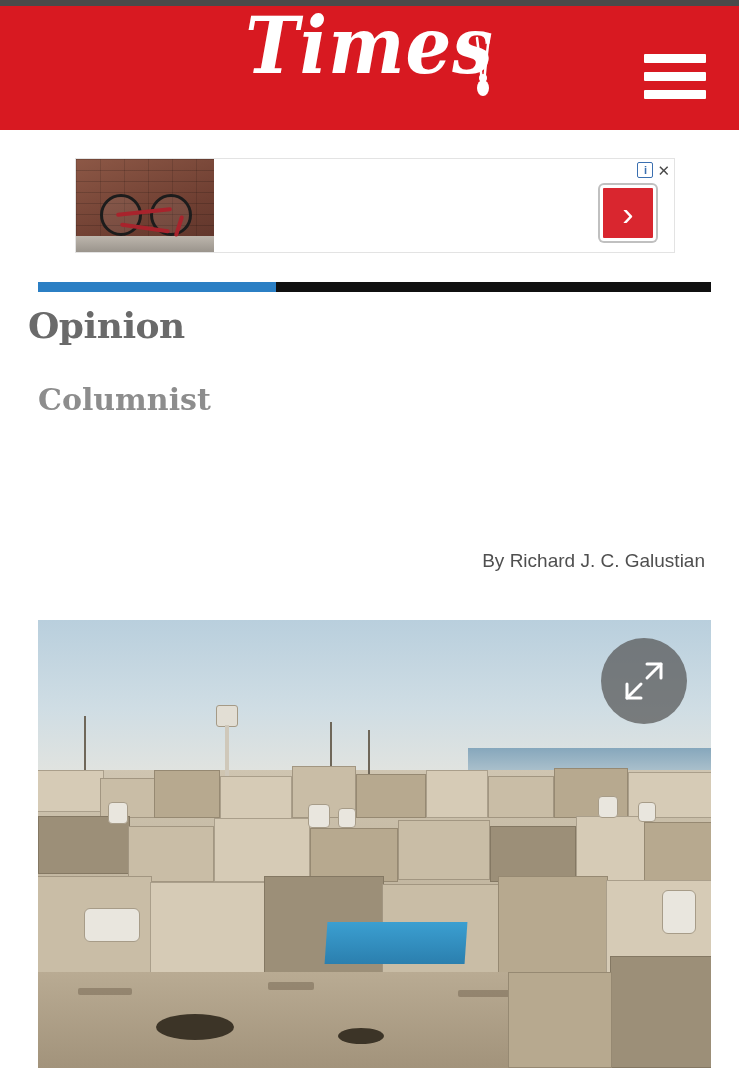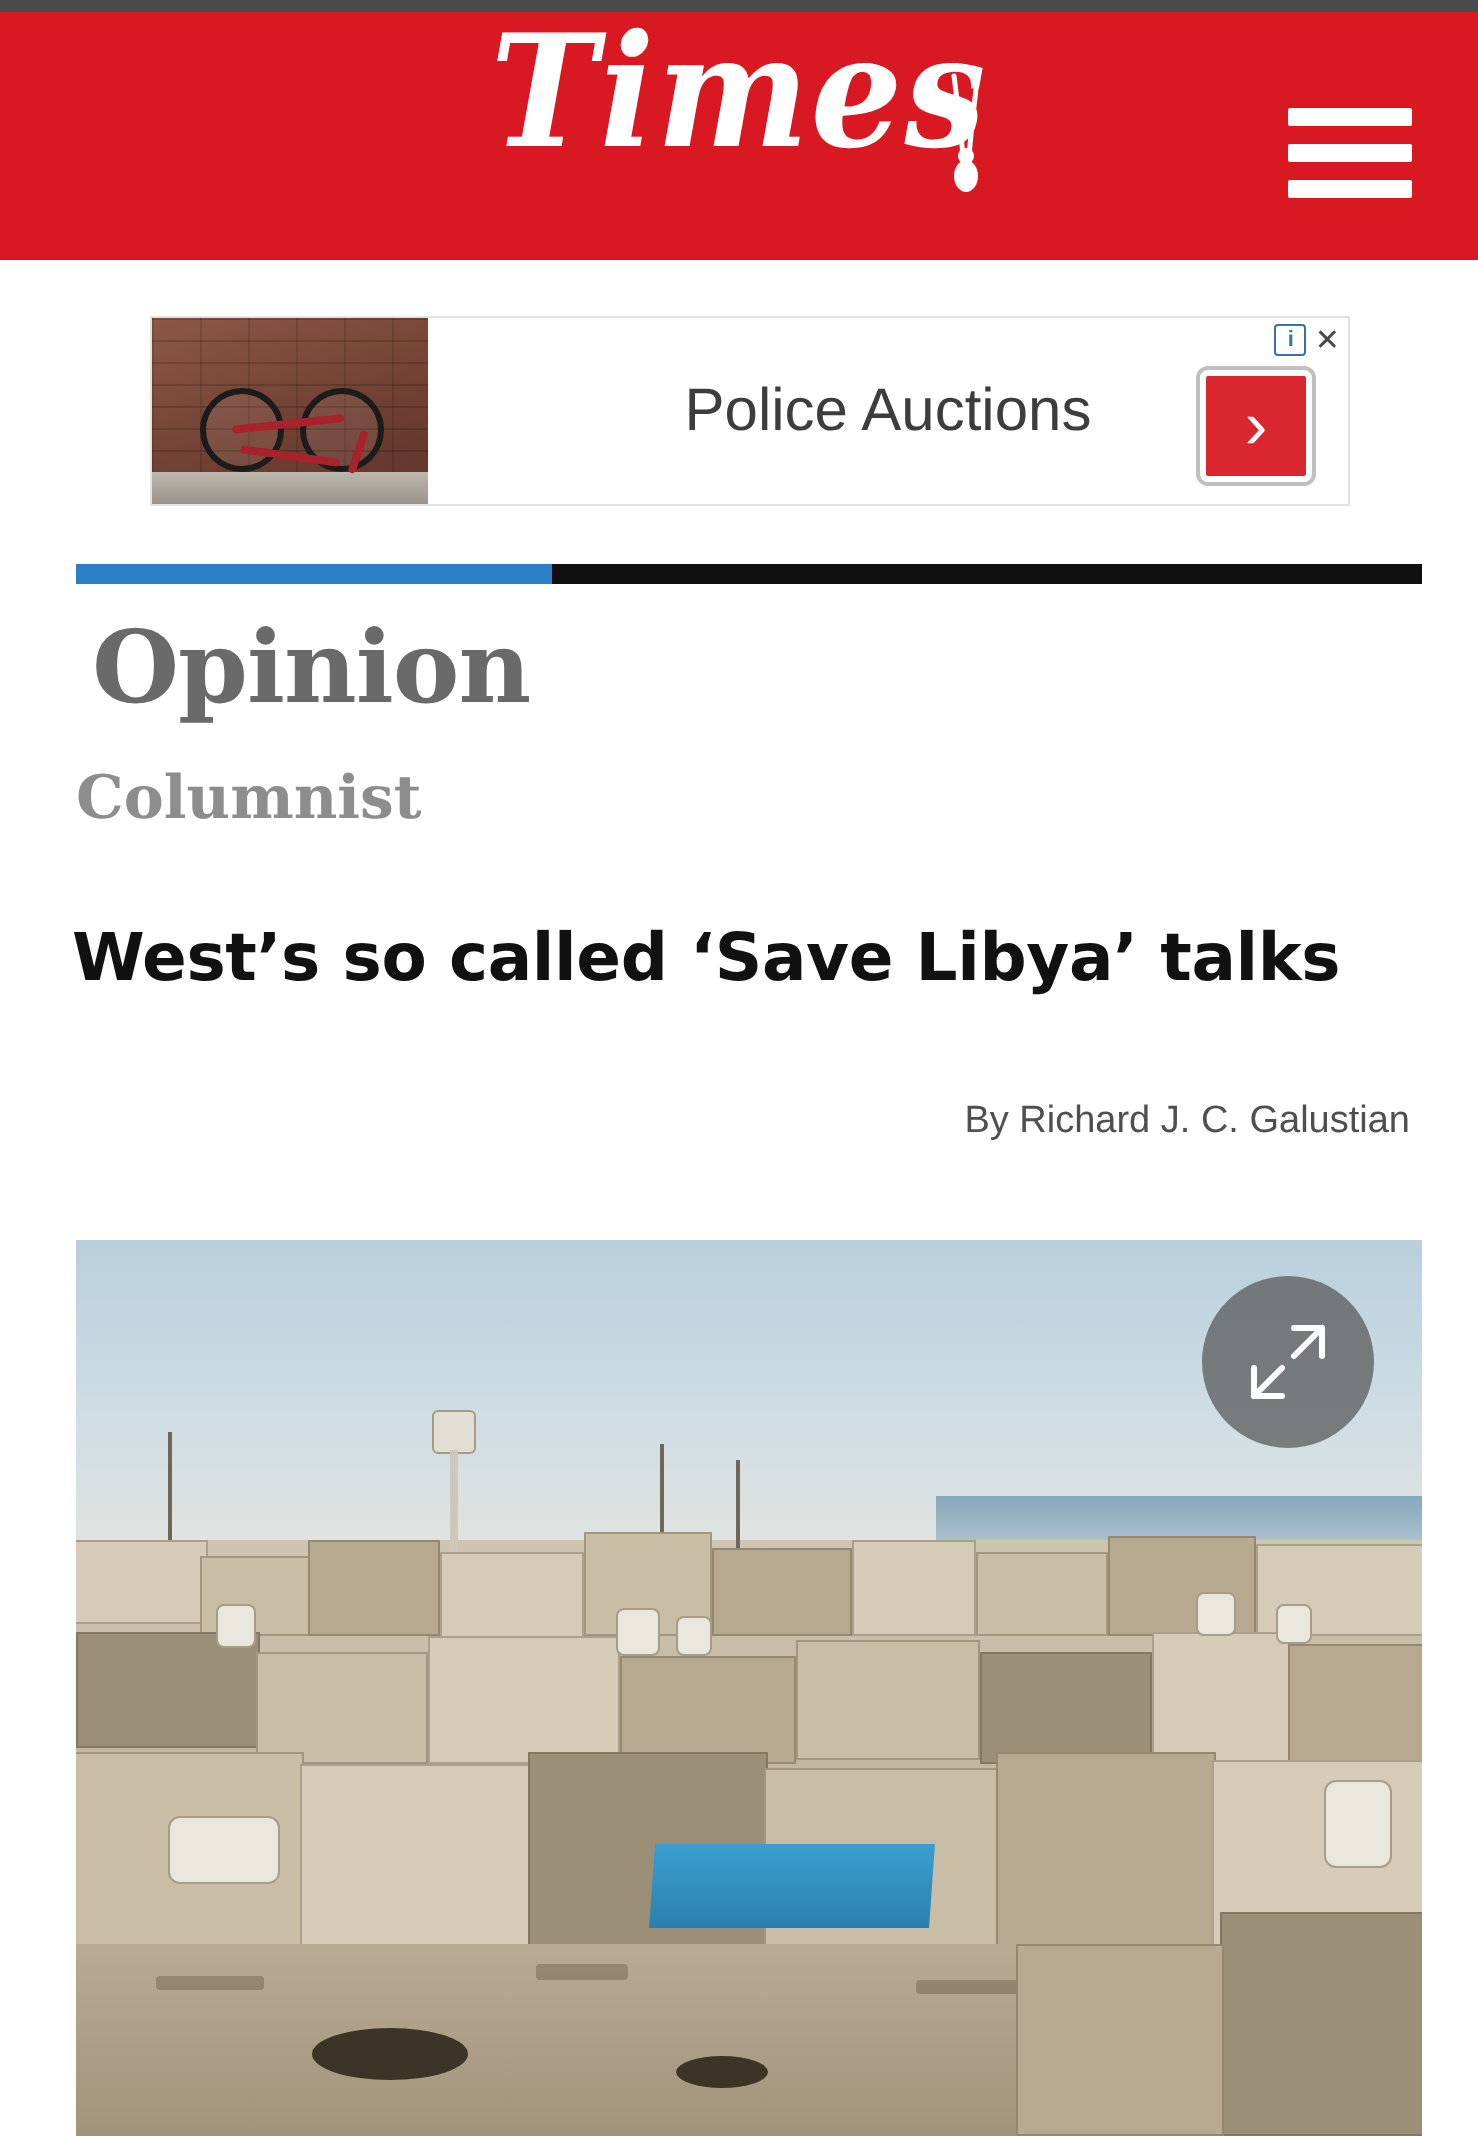--- a/index.html
+++ b/index.html
@@ -155,24 +155,24 @@
   }
   .rulebar .fill {
     position: absolute; left: 0; top: 0; height: 10px;
     width: 238px;
     background: #2b7fc4;
   }
 
   
   .section-title {
     position: absolute;
-    left: 46px; top: 304px;
+    left: 28px; top: 304px;
     font-family: "DejaVu Serif", serif;
     font-weight: bold;
-    font-size: 50px;
+    font-size: 36px;
     color: #6a6a6a;
     letter-spacing: -0.5px;
   }
   .kicker {
     position: absolute;
     left: 38px; top: 382px;
     font-family: "DejaVu Serif", serif;
     font-weight: bold;
     font-size: 30px;
     color: #8d8d8d;
@@ -314,35 +314,33 @@
       <div class="brickwall"></div>
       <div class="ground"></div>
       <div class="bike-frame">
         <div class="wheel left"></div>
         <div class="wheel right"></div>
         <div class="bar" style="left:20px; bottom:22px; width:56px; transform:rotate(-6deg);"></div>
         <div class="bar" style="left:24px; bottom:6px; width:50px; transform:rotate(8deg);"></div>
         <div class="bar" style="left:72px; bottom:8px; width:22px; transform:rotate(-72deg);"></div>
       </div>
     </div>
-    <div class="ad-text">Police Auctions</div>
     <div class="ad-choice">
       <span class="adchoice-badge">i</span>
       <span class="ad-close">✕</span>
     </div>
     <div class="ad-cta">›</div>
   </div>
 
   <div class="rulebar">
     <div class="fill"></div>
   </div>
 
   <div class="section-title">Opinion</div>
   <div class="kicker">Columnist</div>
-  <h1 class="headline">West’s so called ‘Save Libya’ talks</h1>
   <div class="meta-author">By Richard J. C. Galustian</div>
 
   <div class="photo">
     <div class="sky"></div>
     <div class="sea"></div>
     <div class="ground-haze"></div>
 
     <div class="tower">
       <div class="head"></div>
       <div class="leg"></div>

